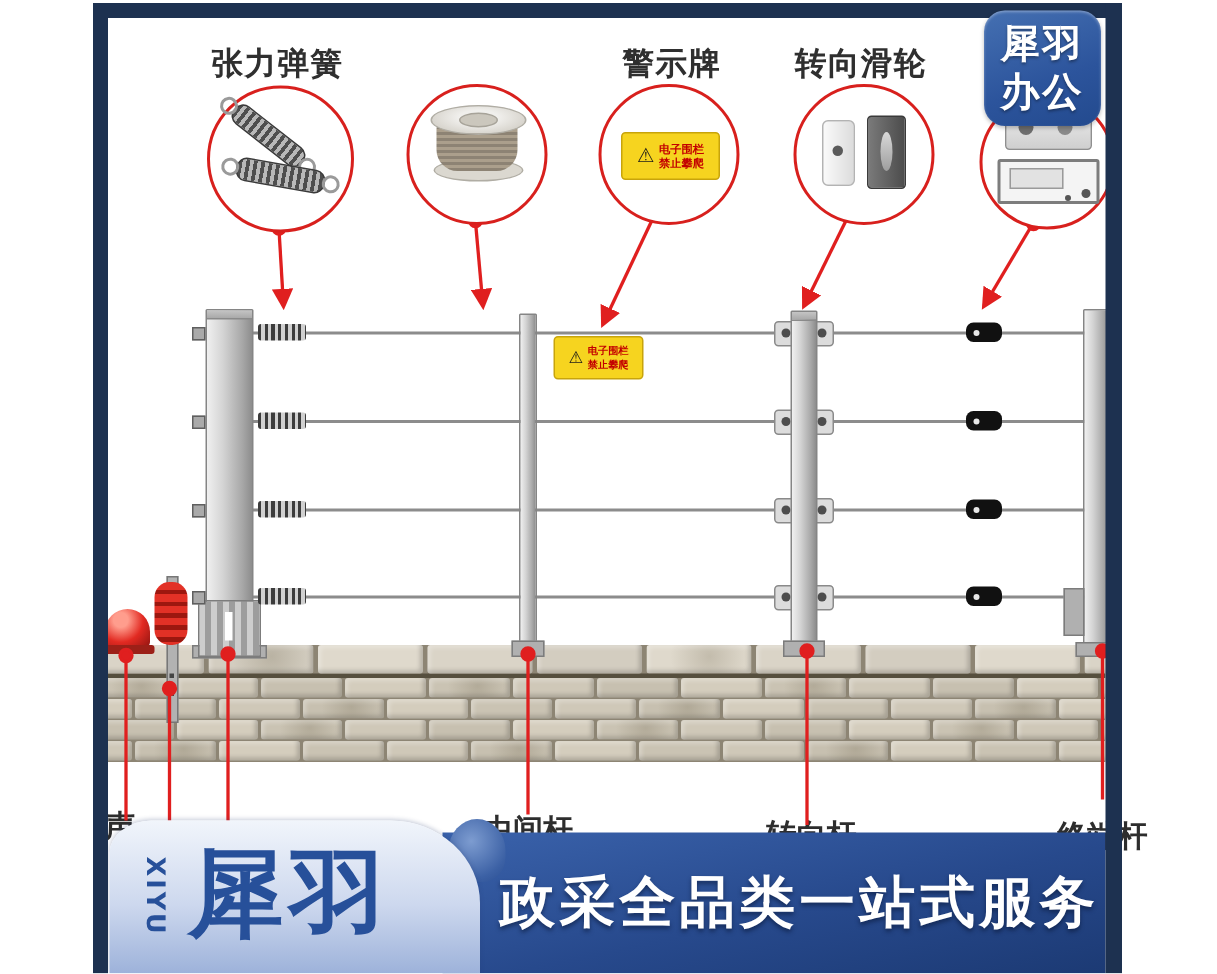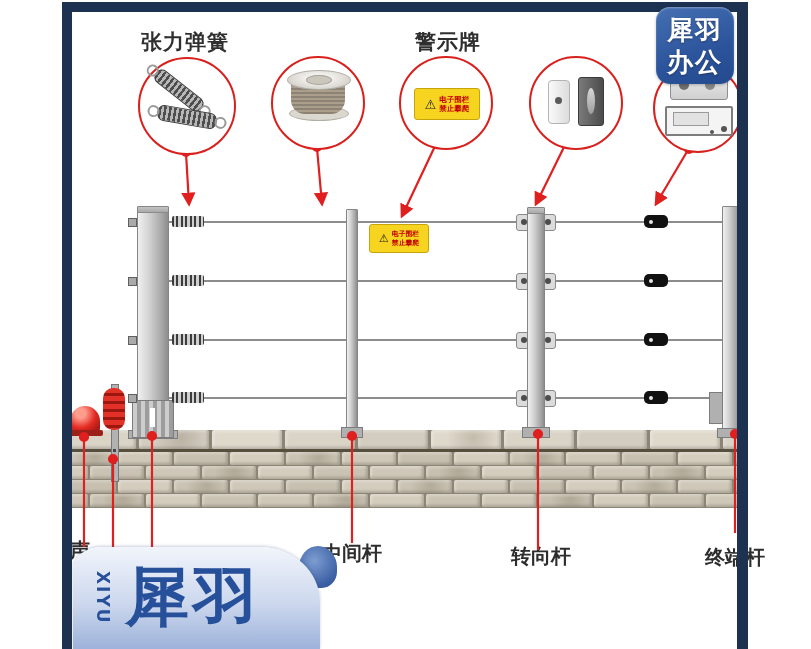--- a/index.html
+++ b/index.html
@@ -129,20 +129,21 @@
 <body>
 
 <div id="stage">
 
   <div class="frame-bar" style="left:62px;top:2px;width:686px;height:10px;"></div>
   <div class="frame-bar" style="left:62px;top:2px;width:10px;height:647px;"></div>
   <div class="frame-bar" style="left:737px;top:2px;width:11px;height:647px;"></div>
 
   <div class="legend-label" style="left:137px;width:96px;">张力弹簧</div>
   <div class="legend-label" style="left:408px;width:80px;">警示牌</div>
+  <div class="legend-label" style="left:526px;width:96px;">转向滑轮</div>
 
   <div class="callout-circle" style="left:138px;top:57px;width:94px;height:94px;">
     <div class="spring" style="left:10px;top:24px;width:56px;height:13px;transform:rotate(38deg);"></div>
     <div class="spring" style="left:17px;top:50px;width:58px;height:14px;transform:rotate(10deg);"></div>
   </div>
 
   <div class="callout-circle" style="left:271px;top:56px;width:90px;height:90px;">
     <div class="spool-bottom"></div>
     <div class="spool-body"></div>
     <div class="spool-top"></div>
@@ -334,19 +335,22 @@
       <circle cx="538" cy="434" r="4"></circle>
         <circle cx="735" cy="434" r="4"></circle>
     </g>
   </svg>
 
   <div class="pole-label" style="left:70px;top:537px;">声</div>
   <div class="pole-label" style="left:322px;top:540px;">中间杆</div>
   <div class="pole-label" style="left:511px;top:543px;">转向杆</div>
   <div class="pole-label" style="left:705px;top:544px;">终端杆</div>
 
+  <div class="banner-band">
+    <div class="banner-slogan">政采全品类一站式服务</div>
+  </div>
   <div class="banner-fold"></div>
   <div class="banner-ribbon">
     <div class="ribbon-latin">XIYU</div>
     <div class="ribbon-brand">犀羽</div>
   </div>
 
 </div>
 
 </body></html>

